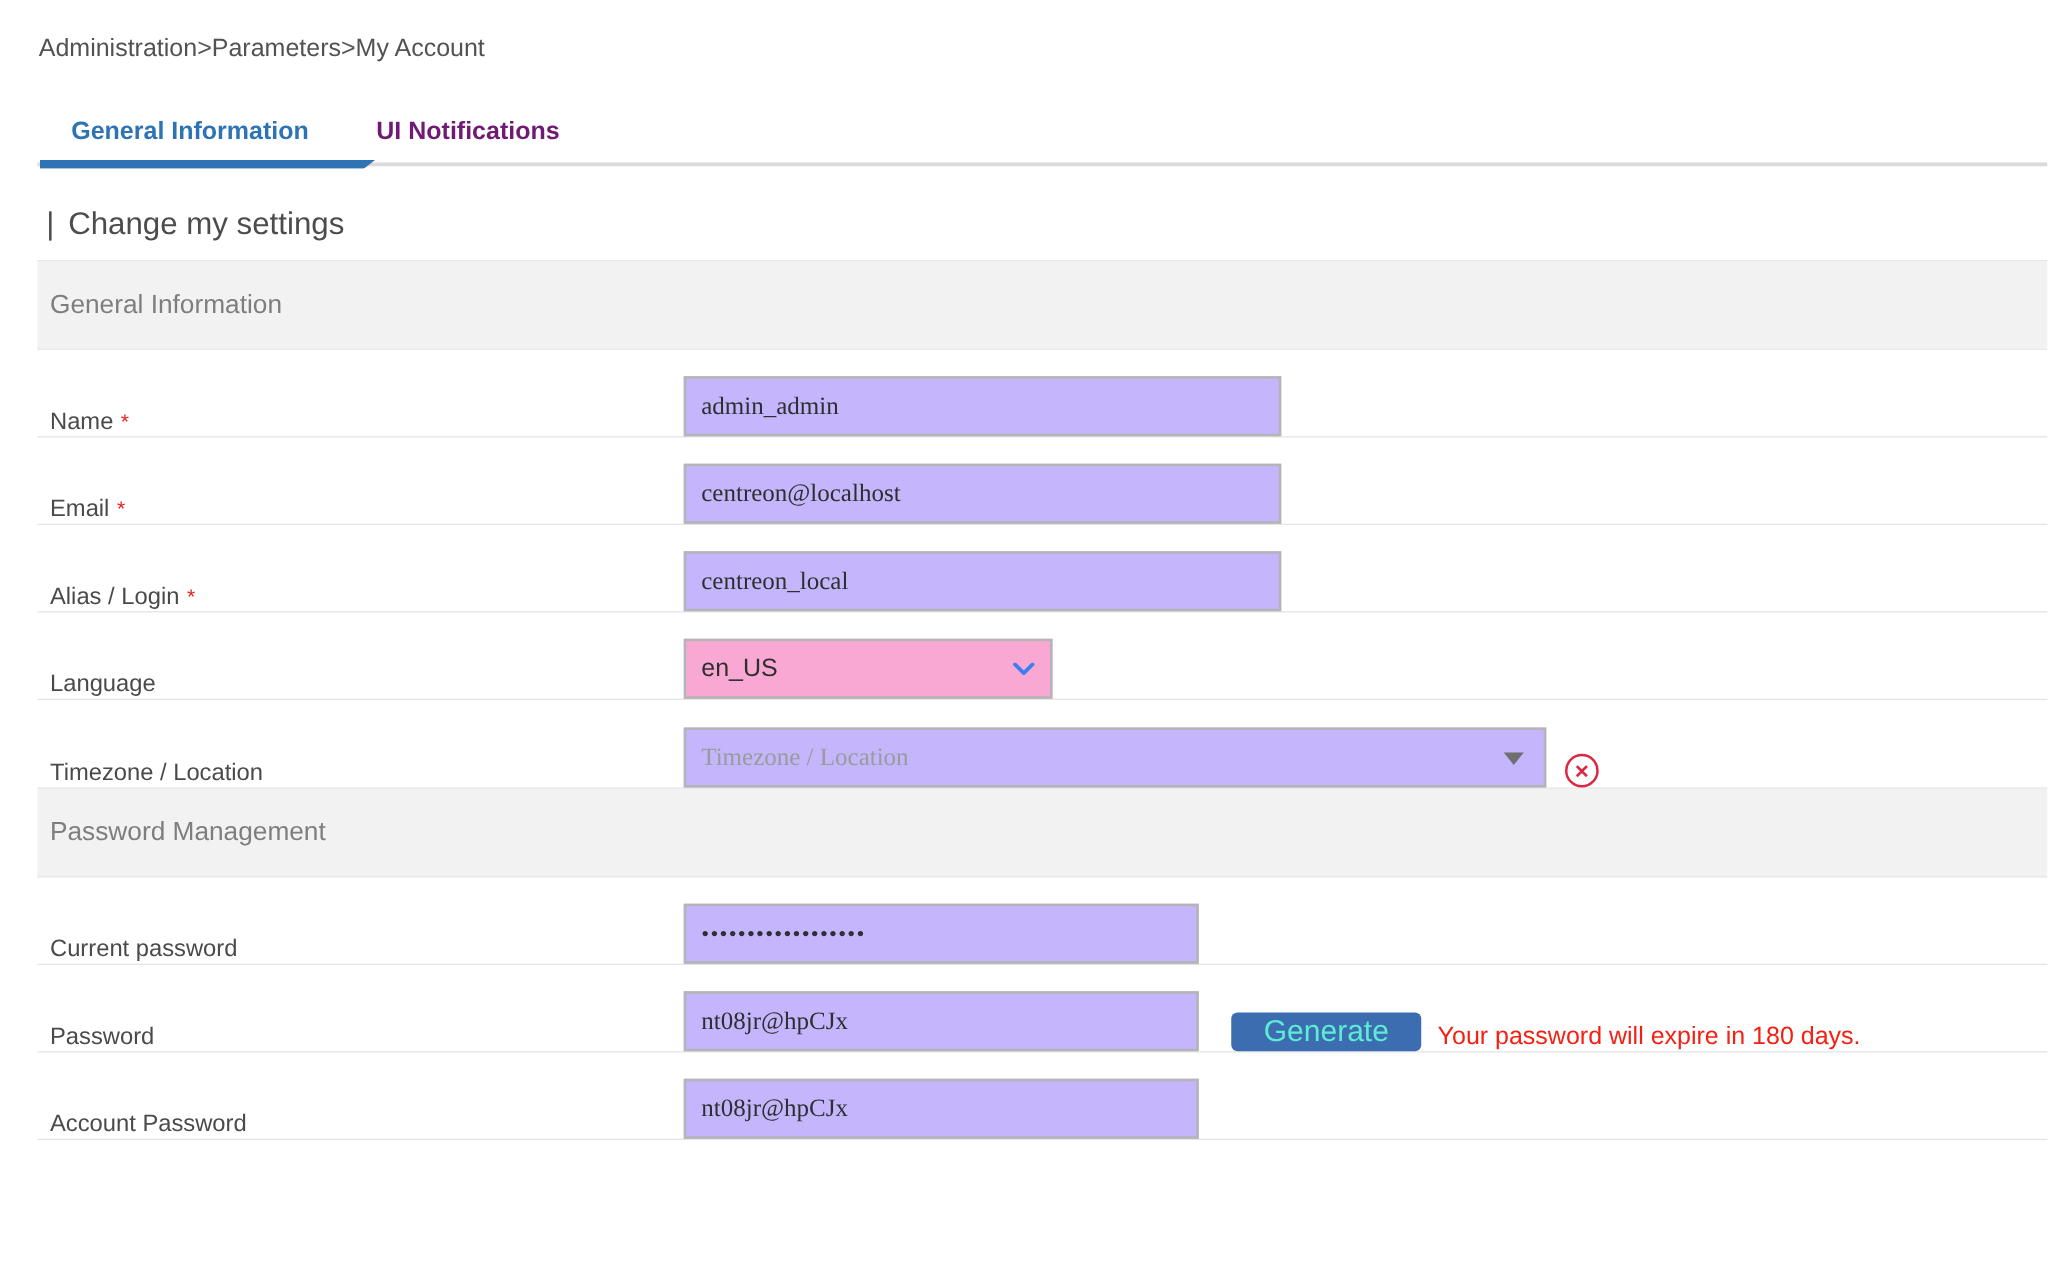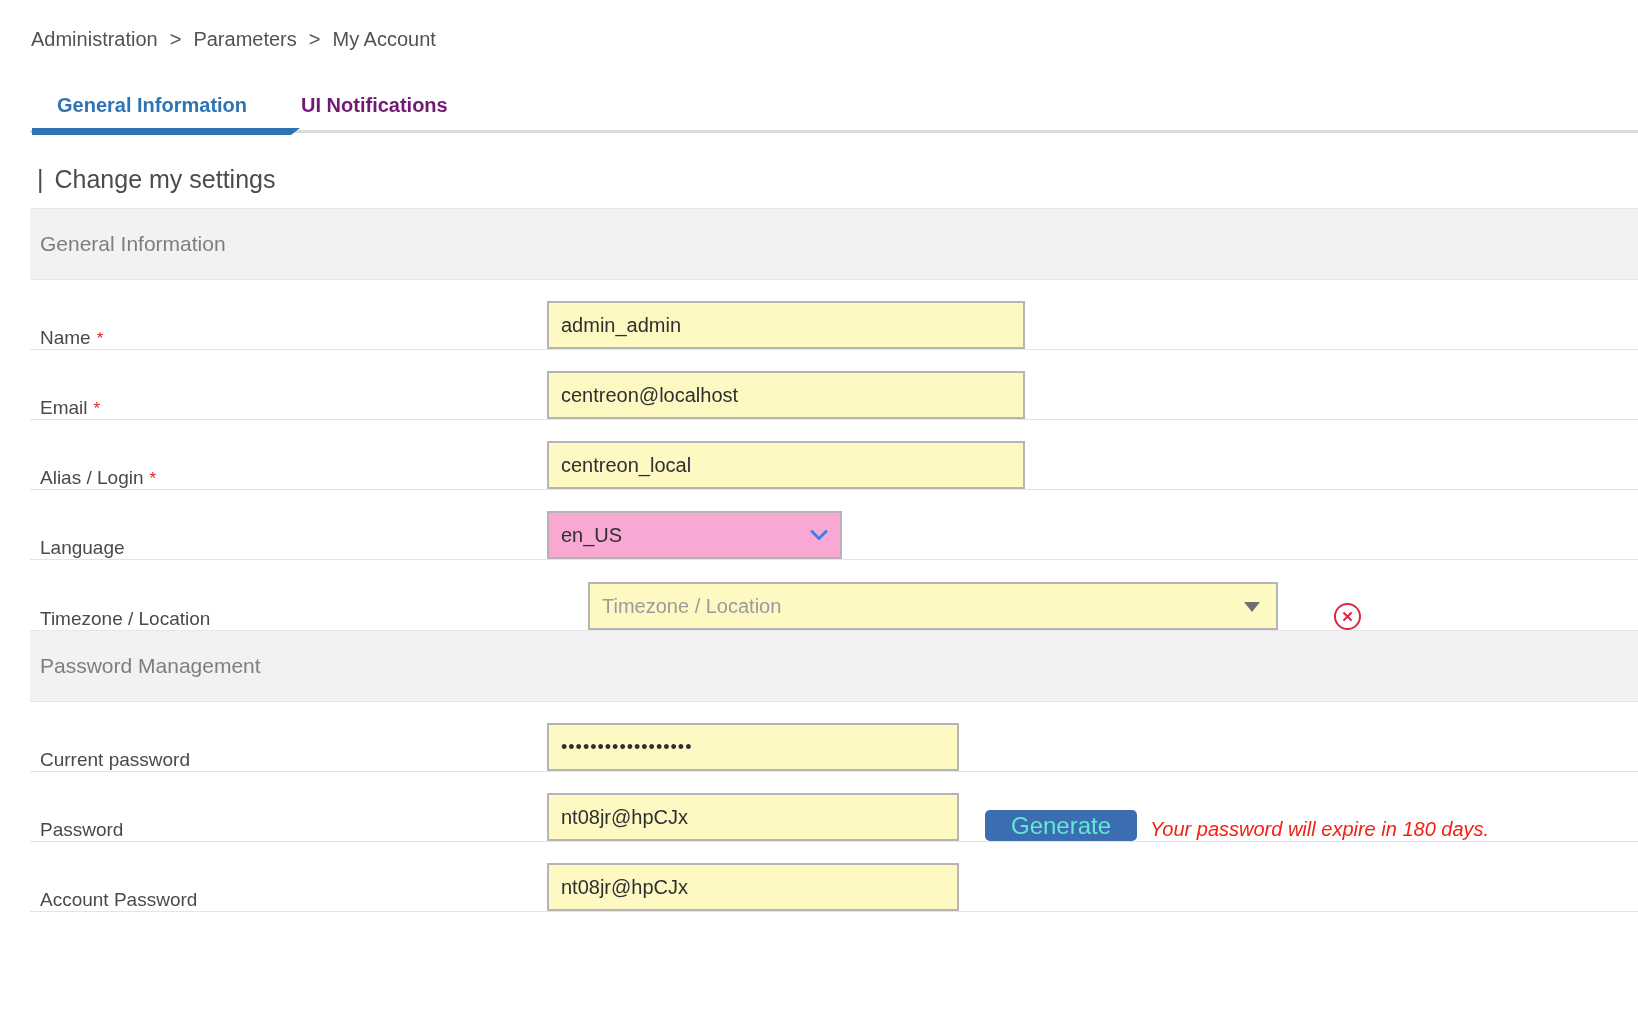--- a/index.html
+++ b/index.html
@@ -12,21 +12,20 @@
     overflow: hidden;
   }
 
   
   .breadcrumb {
     margin: 28px 0 0 31px;
     font-size: 20px;
     color: #525252;
     display: flex;
     align-items: center;
-    gap: 12px;
   }
   .breadcrumb .crumb { cursor: pointer; }
   .breadcrumb .sep { color: #565656; }
 
   
   .tabs {
     position: relative;
     margin: 30px 0 0 30px;
     height: 52px;
     border-bottom: 3px solid #dadada;
@@ -76,35 +75,35 @@
   }
 
   
   .form { margin-left: 30px; }
   .row {
     display: flex;
     align-items: flex-end;
     min-height: 70px;
     border-bottom: 1px solid #e4e4e4;
   }
-  .row.no-border { border-bottom: none; gap: 41px; }
+  .row.no-border { border-bottom: none; }
   .row .label {
     width: 517px;
     padding-left: 10px;
     font-size: 19px;
     color: #4a4a4a;
     flex: none;
   }
   .req { color: #e3231d; margin-left: 6px; font-size: 17px; }
 
   .text-input {
     height: 48px;
     border: 2px solid #b5b5b5;
-    background: #fef9c3;
-    font-family: Liberation Sans, sans-serif;
+    background: #c4b5fd;
+    font-family: Liberation Serif, serif;
     font-size: 20px;
     color: #2f2f2f;
     padding: 0 12px;
     outline: none;
   }
   .w-standard { width: 478px; }
   .w-password { width: 412px; }
   .w-timezone { width: 690px; padding-right: 44px; }
   .text-input::placeholder { color: #9b9b9b; }
   .dots { letter-spacing: 1px; font-size: 18px; }
@@ -159,21 +158,20 @@
     color: #5eead4;
     font-family: "Liberation Sans", sans-serif;
     font-size: 24px;
     cursor: pointer;
   }
   .expire-notice {
     margin-left: 13px;
     font-size: 20px;
     color: #f32013;
     white-space: nowrap;
-    font-style: italic;
   }
 </style>
 </head>
 <body>
 
 <nav class="breadcrumb">
   <span class="crumb">Administration</span>
   <span class="sep">&gt;</span>
   <span class="crumb">Parameters</span>
   <span class="sep">&gt;</span>

